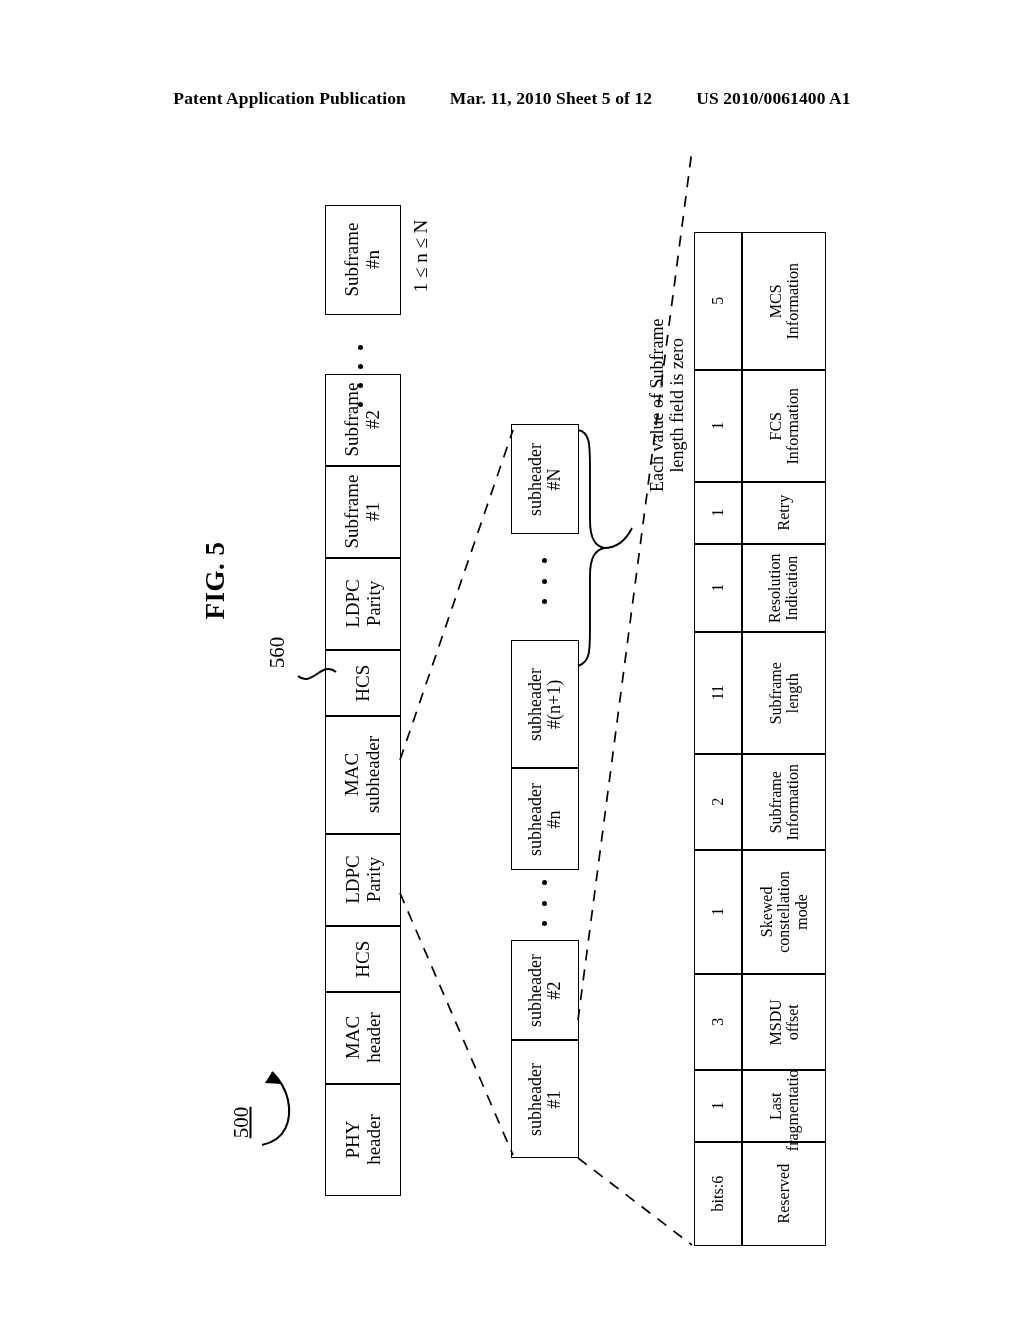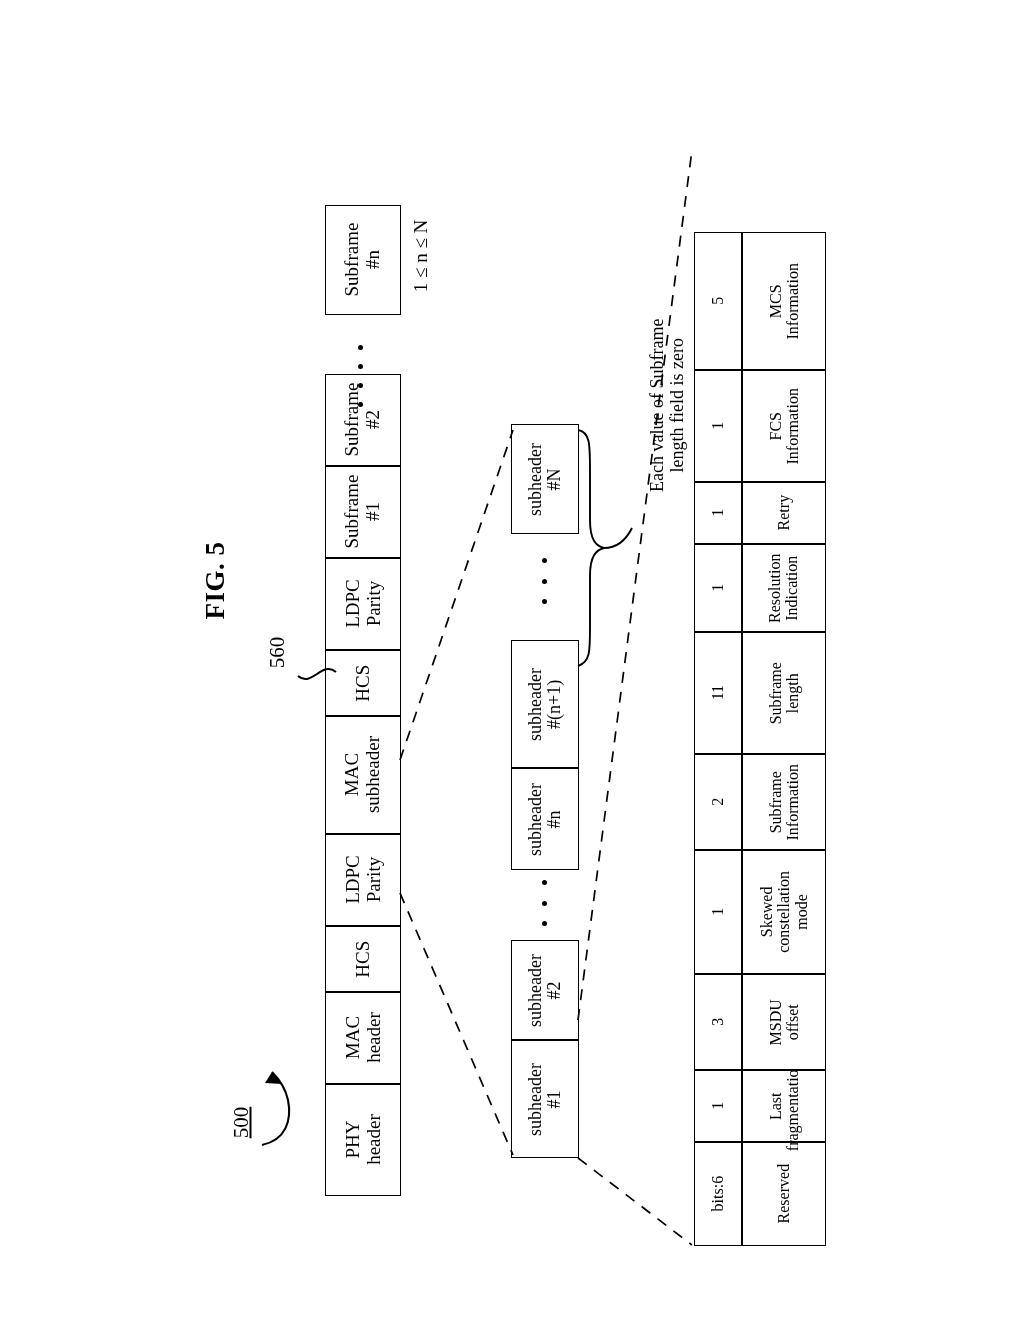--- a/index.html
+++ b/index.html
@@ -55,20 +55,25 @@
   }
   .dots i{display:block;width:5px;height:5px;border-radius:50%;background:#000;}
 
   svg.ov{position:absolute;left:0;top:0;width:1024px;height:1320px;overflow:visible;}
 </style>
 </head>
 <body>
 
 <div id="sheet">
 
+  <div class="pg-head">
+    <span class="h1">Patent Application Publication</span>
+    <span class="h2">Mar. 11, 2010  Sheet 5 of 12</span>
+    <span class="h3">US 2010/0061400 A1</span>
+  </div>
 
   <div class="plain rot figlabel" style="left:160px;top:565px;width:110px;text-align:center;">FIG. 5</div>
 
   <div class="plain rot refnum u" style="left:212px;top:1110px;width:58px;text-align:center;">500</div>
 
   <div class="plain rot refnum" style="left:248px;top:640px;width:58px;text-align:center;">560</div>
 
   <div class="plain rot" style="left:378px;top:245px;width:86px;text-align:center;font-size:19px;">1 ≤ n ≤ N</div>
 
   <div class="plain rot" style="left:562px;top:385px;width:210px;text-align:center;font-size:18px;line-height:1.12;">

